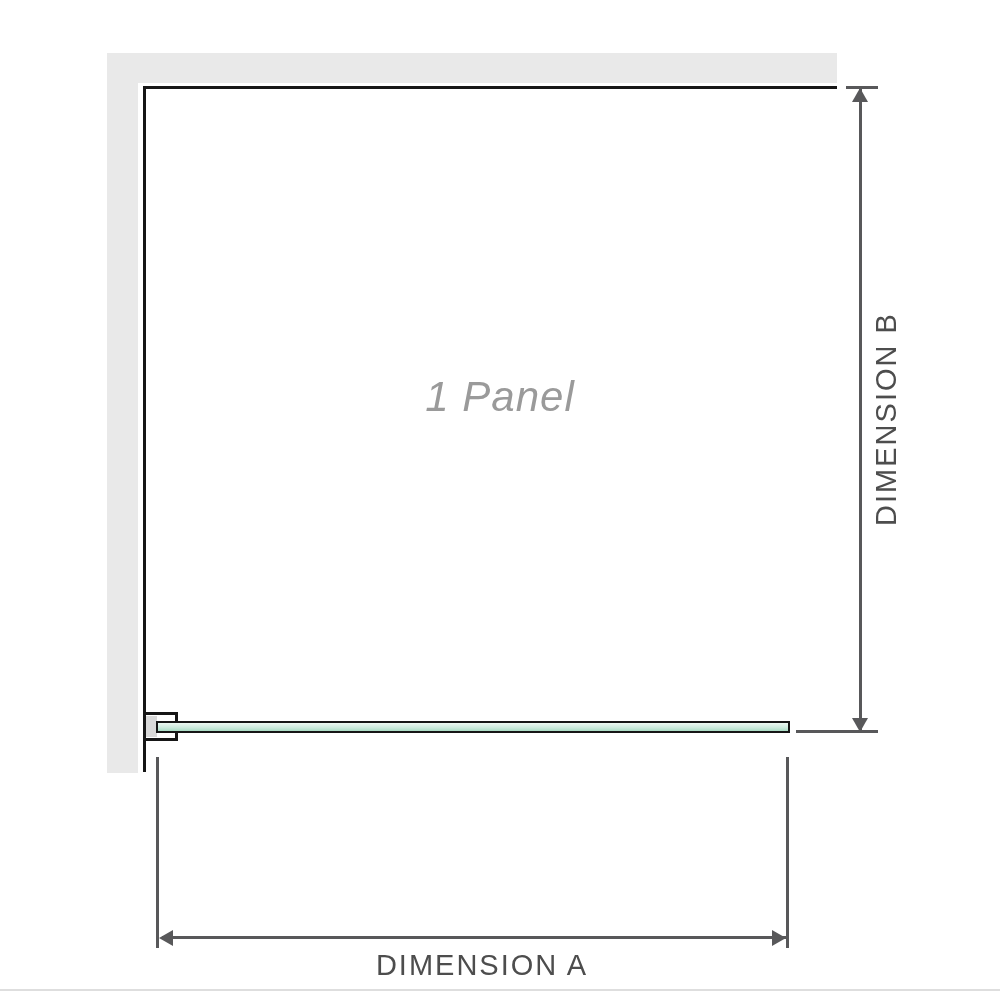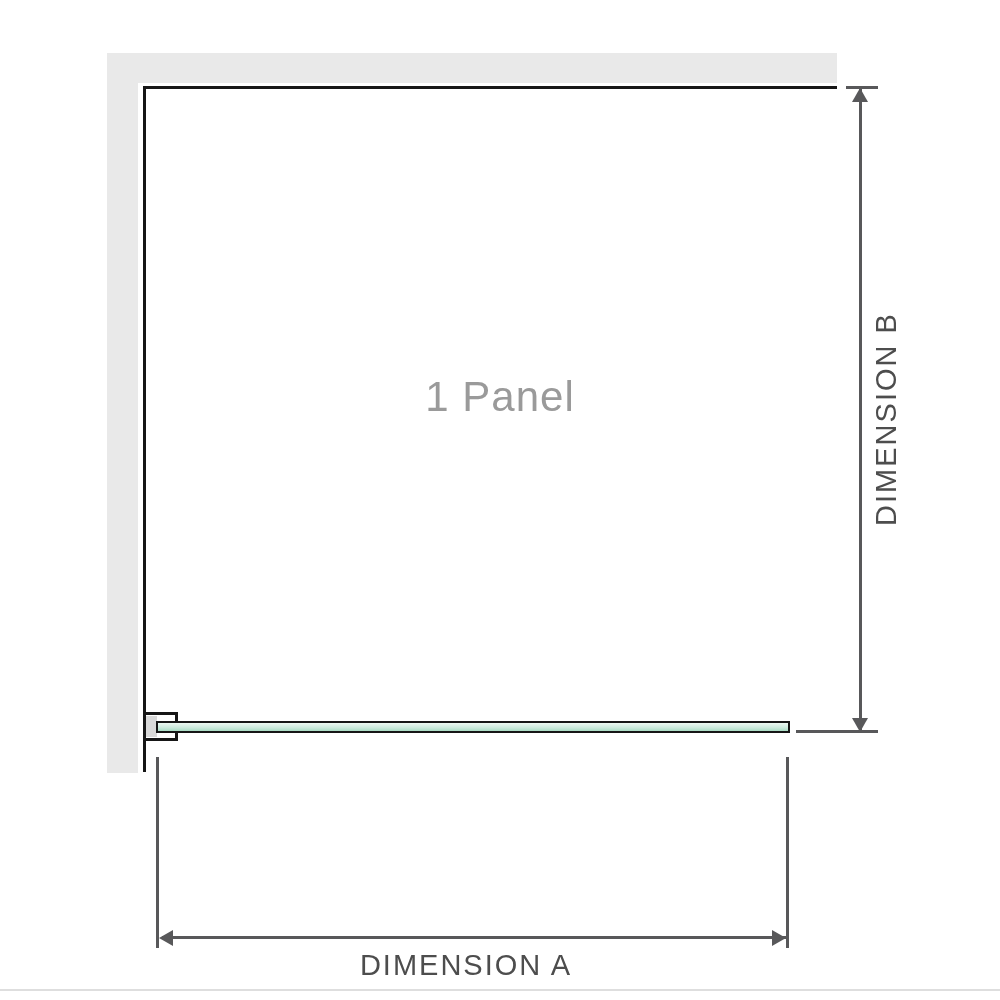--- a/index.html
+++ b/index.html
@@ -27,21 +27,21 @@
   
   .wall-top{left:107px;top:53px;width:730px;height:30px;background:var(--wall);}
   .wall-left{left:107px;top:53px;width:31px;height:720px;background:var(--wall);}
   
   .outline-top{left:143px;top:86px;width:694px;height:3px;background:var(--outline);}
   .outline-left{left:143px;top:86px;width:3px;height:686px;background:var(--outline);}
   
   .panel-label{
     left:350px;top:371px;width:300px;height:52px;
     line-height:52px;text-align:center;
-    font-size:42px;font-weight:400;
+    font-size:42px;font-style:italic;font-weight:400;
     color:var(--panel-text);letter-spacing:1px;
   }
   
   .bracket{
     left:143px;top:712px;width:35px;height:29px;
     border:3px solid var(--outline);background:#fff;
     box-sizing:border-box;z-index:2;
   }
   .bracket-pad{left:146px;top:716px;width:11px;height:21px;background:var(--bracket-pad);z-index:3;}
   
@@ -68,21 +68,21 @@
   
   .dim-label{
     font-size:29px;color:var(--label-text);
     letter-spacing:2px;font-weight:400;white-space:nowrap;
     text-align:center;
   }
   .dimb-label{
     left:736px;top:403px;width:300px;height:32px;line-height:32px;
     transform:rotate(-90deg);
   }
-  .dima-label{left:316px;top:948px;width:300px;height:34px;line-height:34px;}
+  .dima-label{left:332px;top:948px;width:300px;height:34px;line-height:34px;}
   
   .divider{left:0;top:989px;width:1000px;height:2px;background:var(--divider);}
 </style>
 </head>
 <body>
 
 <div class="stage">
 
   <div class="abs wall-top"></div>
   <div class="abs wall-left"></div>

